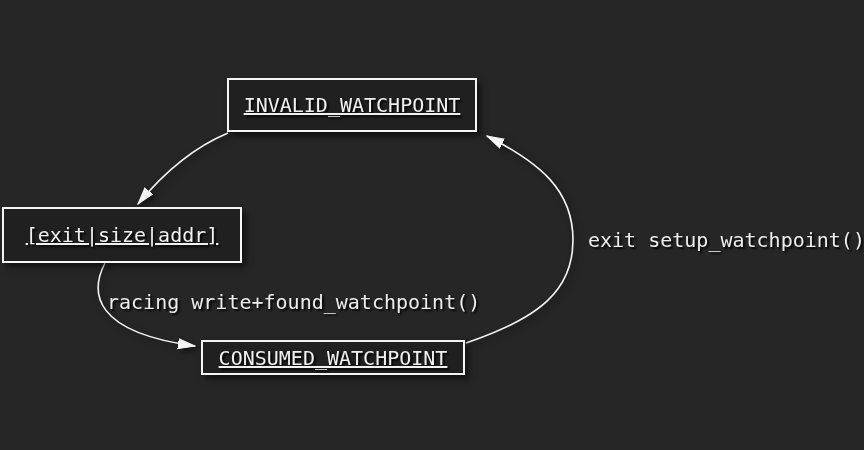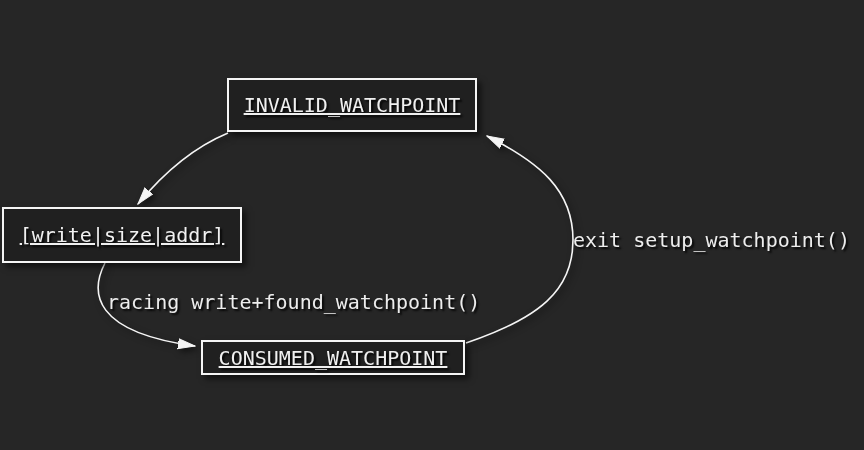--- a/index.html
+++ b/index.html
@@ -49,21 +49,21 @@
     font-size: 20px;
     line-height: 26px;
     white-space: nowrap;
     text-shadow: 2px 2px 2px rgba(0,0,0,0.85);
   }
   #node-invalid   { left: 227px; top: 78px;  width: 250px; height: 54px; }
   #node-wsa       { left: 2px;   top: 207px; width: 240px; height: 56px; }
   #node-consumed  { left: 201px; top: 340px; width: 264px; height: 35px; }
   #label-enter    { left: 178px; top: 156px; }
   #label-racing   { left: 107px; top: 289px; }
-  #label-exit     { left: 573px; top: 227px; }
+  #label-exit     { left: 588px; top: 227px; }
 </style>
 </head>
 <body>
 
 <div id="stage">
 
   <svg id="edges" viewBox="0 0 864 450" xmlns="http://www.w3.org/2000/svg">
     <defs>
       <marker id="arrowhead" markerUnits="userSpaceOnUse" markerWidth="18" markerHeight="12" viewBox="0 0 18 12" refX="17" refY="6" orient="auto">
         <path d="M0,1 L17,6 L0,11 z" fill="#f5f5f5" stroke="#f5f5f5"></path>
@@ -72,21 +72,21 @@
 
     <path class="edge-path" d="M 228,133 Q 180,153 138,204" marker-end="url(#arrowhead)"></path>
 
     <path class="edge-path" d="M 105,263 C 90,292 92,332 195,346" marker-end="url(#arrowhead)"></path>
 
     <path class="edge-path" d="M 466,343 C 540,318 573,290 573,240 C 573,190 540,163 487,136" marker-end="url(#arrowhead)"></path>
   </svg>
 
   <div id="node-invalid" class="node">INVALID_WATCHPOINT</div>
 
-  <div id="node-wsa" class="node">[write|size|addr]</div>
+  <div id="node-wsa" class="node">[exit|size|addr]</div>
 
   <div id="node-consumed" class="node">CONSUMED_WATCHPOINT</div>
 
 
   <div id="label-racing" class="edge-label">racing write+found_watchpoint()</div>
 
   <div id="label-exit" class="edge-label">exit setup_watchpoint()</div>
 
 </div>
 

